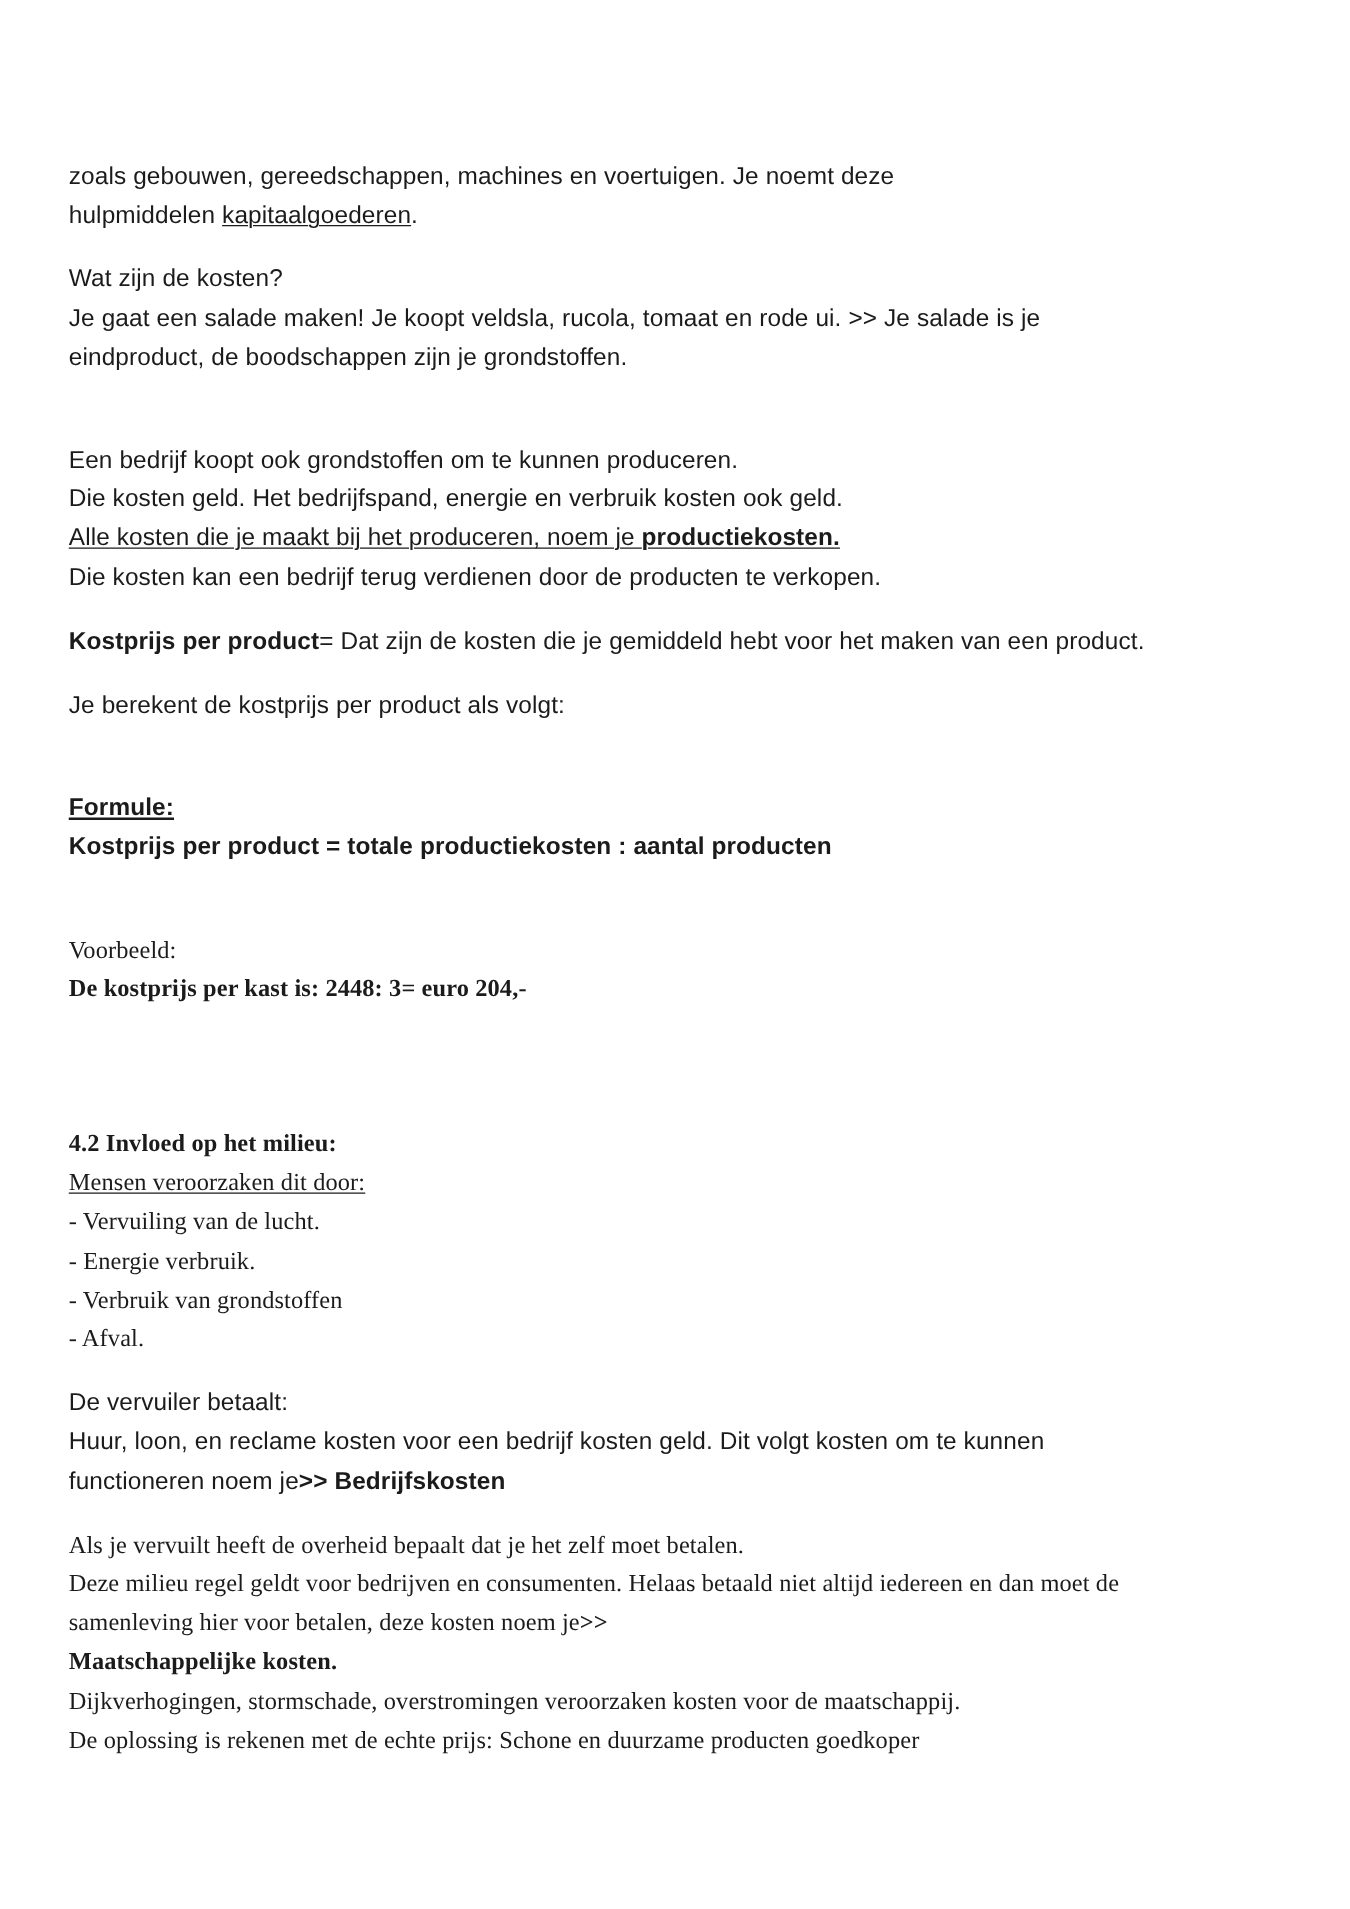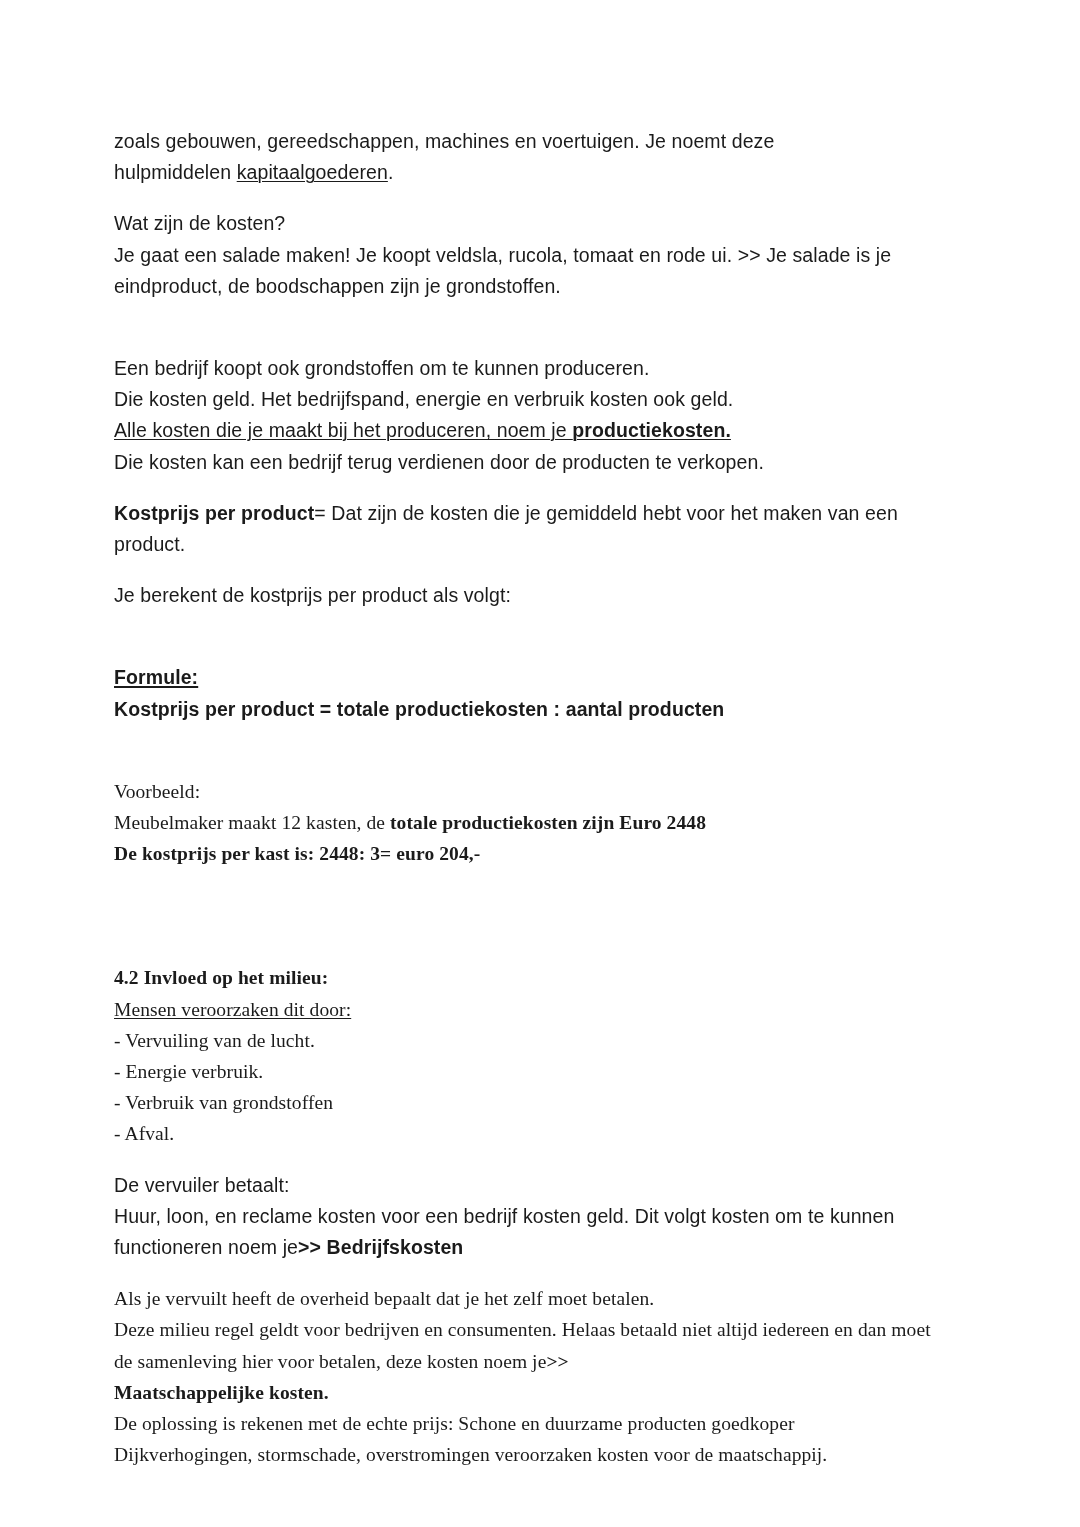--- a/index.html
+++ b/index.html
@@ -13,21 +13,21 @@
     font-family: "Liberation Sans", sans-serif;
     color: #1b1b1b;
     -webkit-font-smoothing: antialiased;
   }
   .page {
     position: relative;
     width: 1080px;
     height: 1392px;
     background: #ffffff;
     box-sizing: border-box;
-    padding: 126px 135px 0 114px;
+    padding: 126px 135px 0 55px;
   }
   .doc {
     font-size: 19.5px;
     line-height: 31.2px;
     letter-spacing: 0.005em;
   }
   
   .para {
     margin: 0 0 20px 0;
   }
@@ -99,21 +99,20 @@
 
     <div class="para">
       <span class="line bu">Formule:</span>
       <span class="line b">Kostprijs per product = totale productiekosten : aantal producten</span>
     </div>
 
     <div class="spacer-md"></div>
 
     <div class="para tight">
       <span class="line">Voorbeeld:</span>
-      <span class="line"><span>Meubelmaker maakt 12 kasten, de </span><span class="b">totale productiekosten zijn Euro 2448</span></span>
       <span class="line b">De kostprijs per kast is: 2448: 3= euro 204,-</span>
     </div>
 
     <div class="spacer-xl"></div>
 
     <div class="para tight">
       <span class="line b">4.2 Invloed op het milieu:</span>
       <span class="line"><span class="u">Mensen veroorzaken dit door:</span></span>
       <span class="list-item">- Vervuiling van de lucht.</span>
       <span class="list-item">- Energie verbruik.</span>
@@ -125,18 +124,18 @@
 
     <div class="para">
       <span class="line">De vervuiler betaalt:</span>
       <span class="line"><span>Huur, loon, en reclame kosten voor een bedrijf kosten geld. Dit volgt kosten om te kunnen functioneren noem je</span><span class="b">&gt;&gt; Bedrijfskosten</span></span>
     </div>
 
     <div class="para tight">
       <span class="line">Als je vervuilt heeft de overheid bepaalt dat je het zelf moet betalen.</span>
       <span class="line"><span>Deze milieu regel geldt voor bedrijven en consumenten. Helaas betaald niet altijd iedereen en dan moet de samenleving hier voor betalen, deze kosten noem je</span><span class="b">&gt;&gt;</span></span>
       <span class="line b">Maatschappelijke kosten.</span>
+      <span class="line">Dijkverhogingen, stormschade, overstromingen veroorzaken kosten voor de maatschappij.</span>
       <span class="line">De oplossing is rekenen met de echte prijs: Schone en duurzame producten goedkoper</span>
-      <span class="line">Dijkverhogingen, stormschade, overstromingen veroorzaken kosten voor de maatschappij.</span>
     </div>
 
   </div>
 </div>
 
 </body></html>

